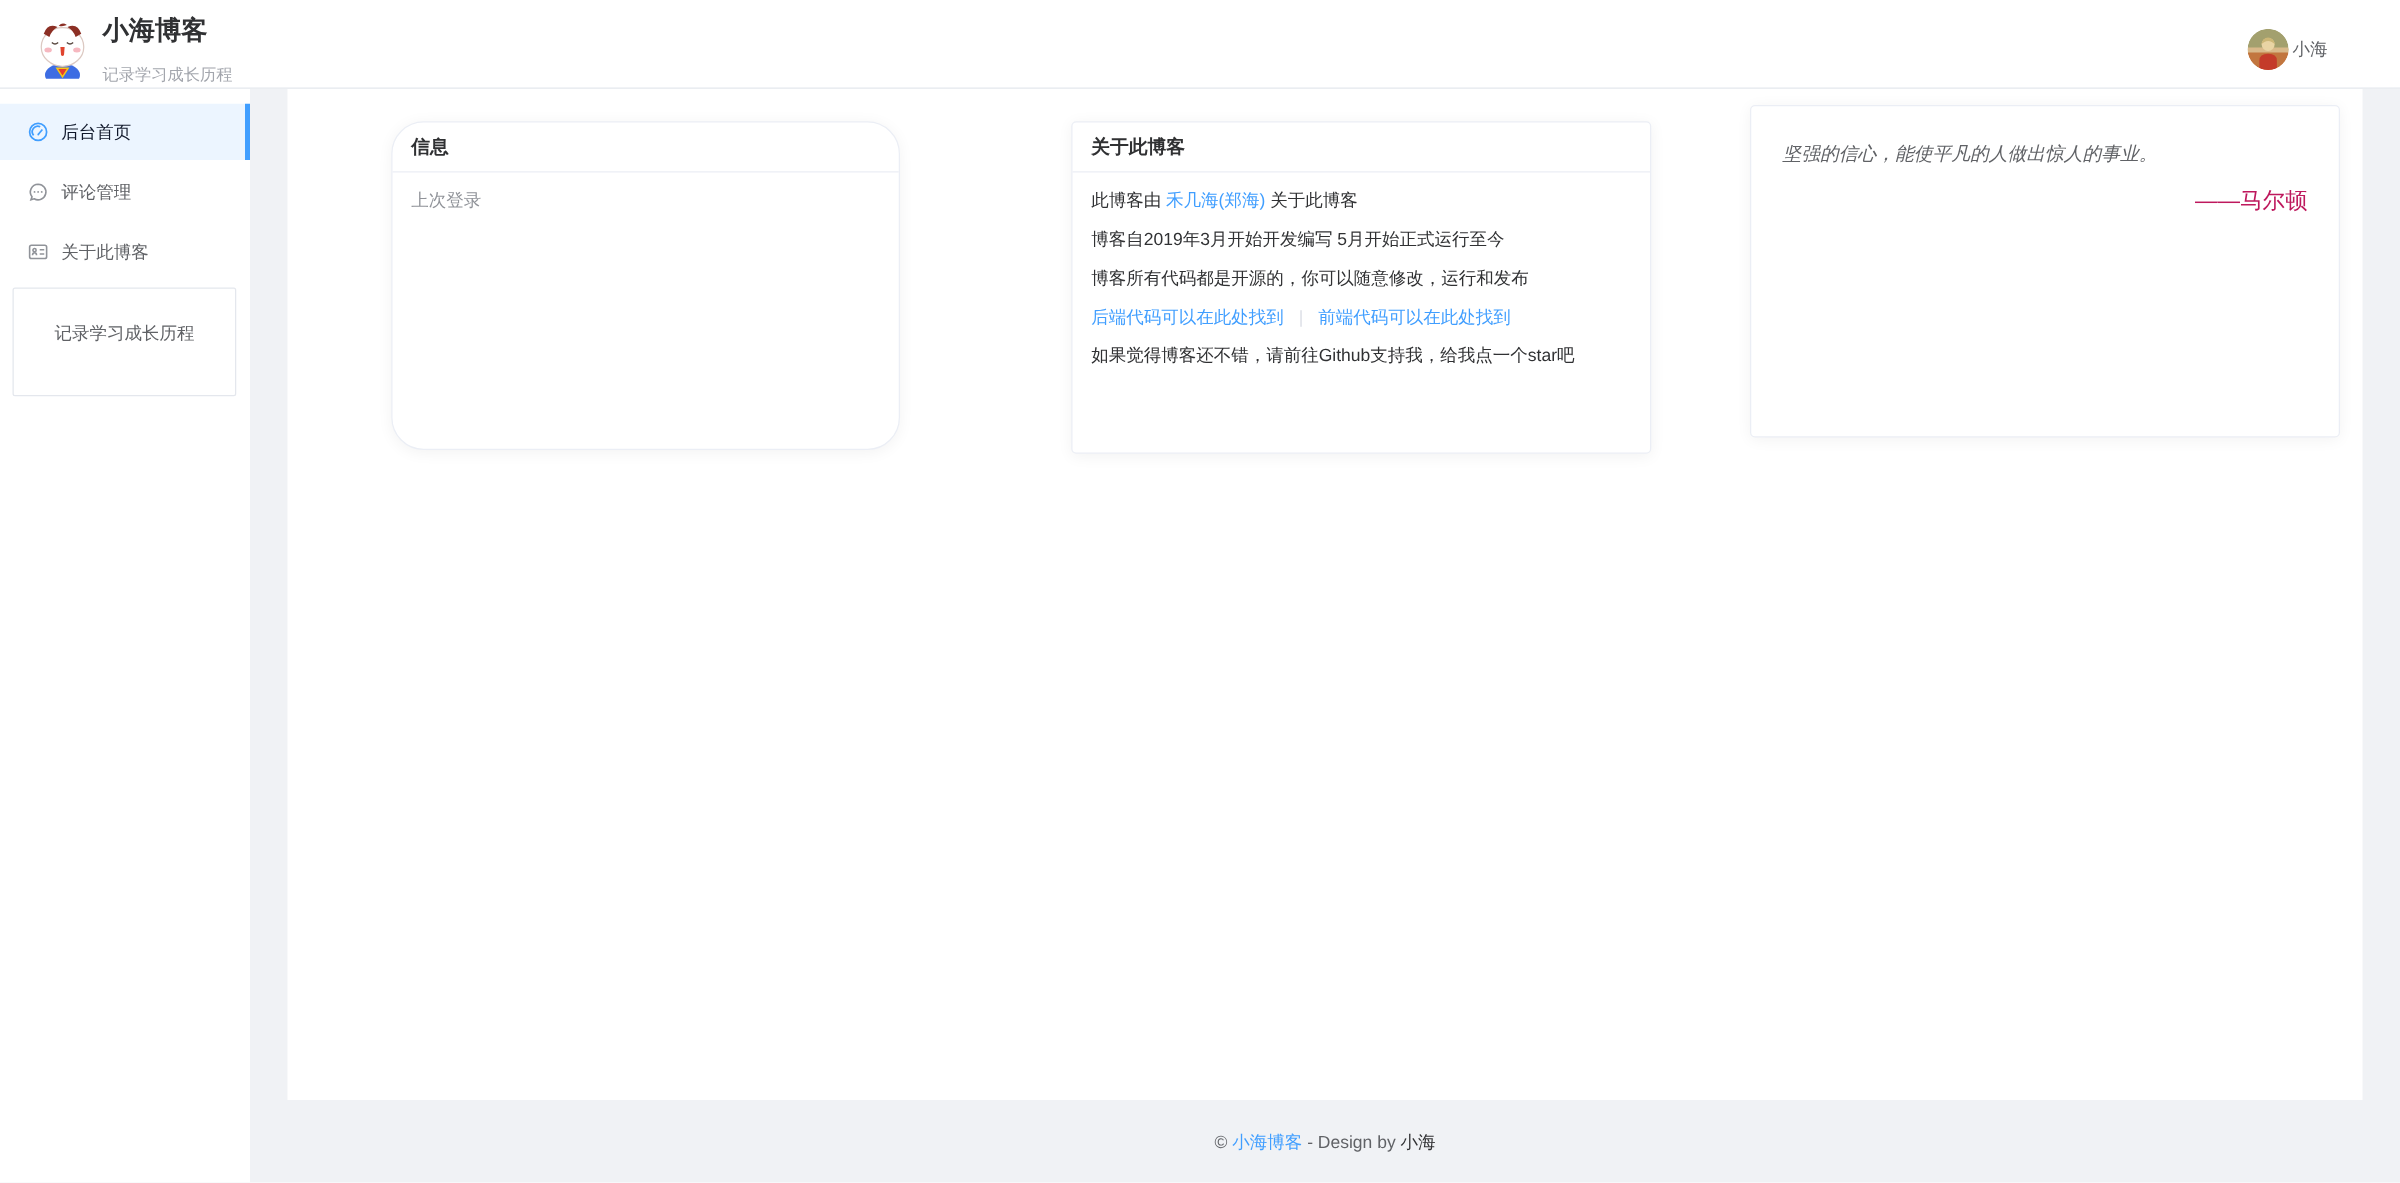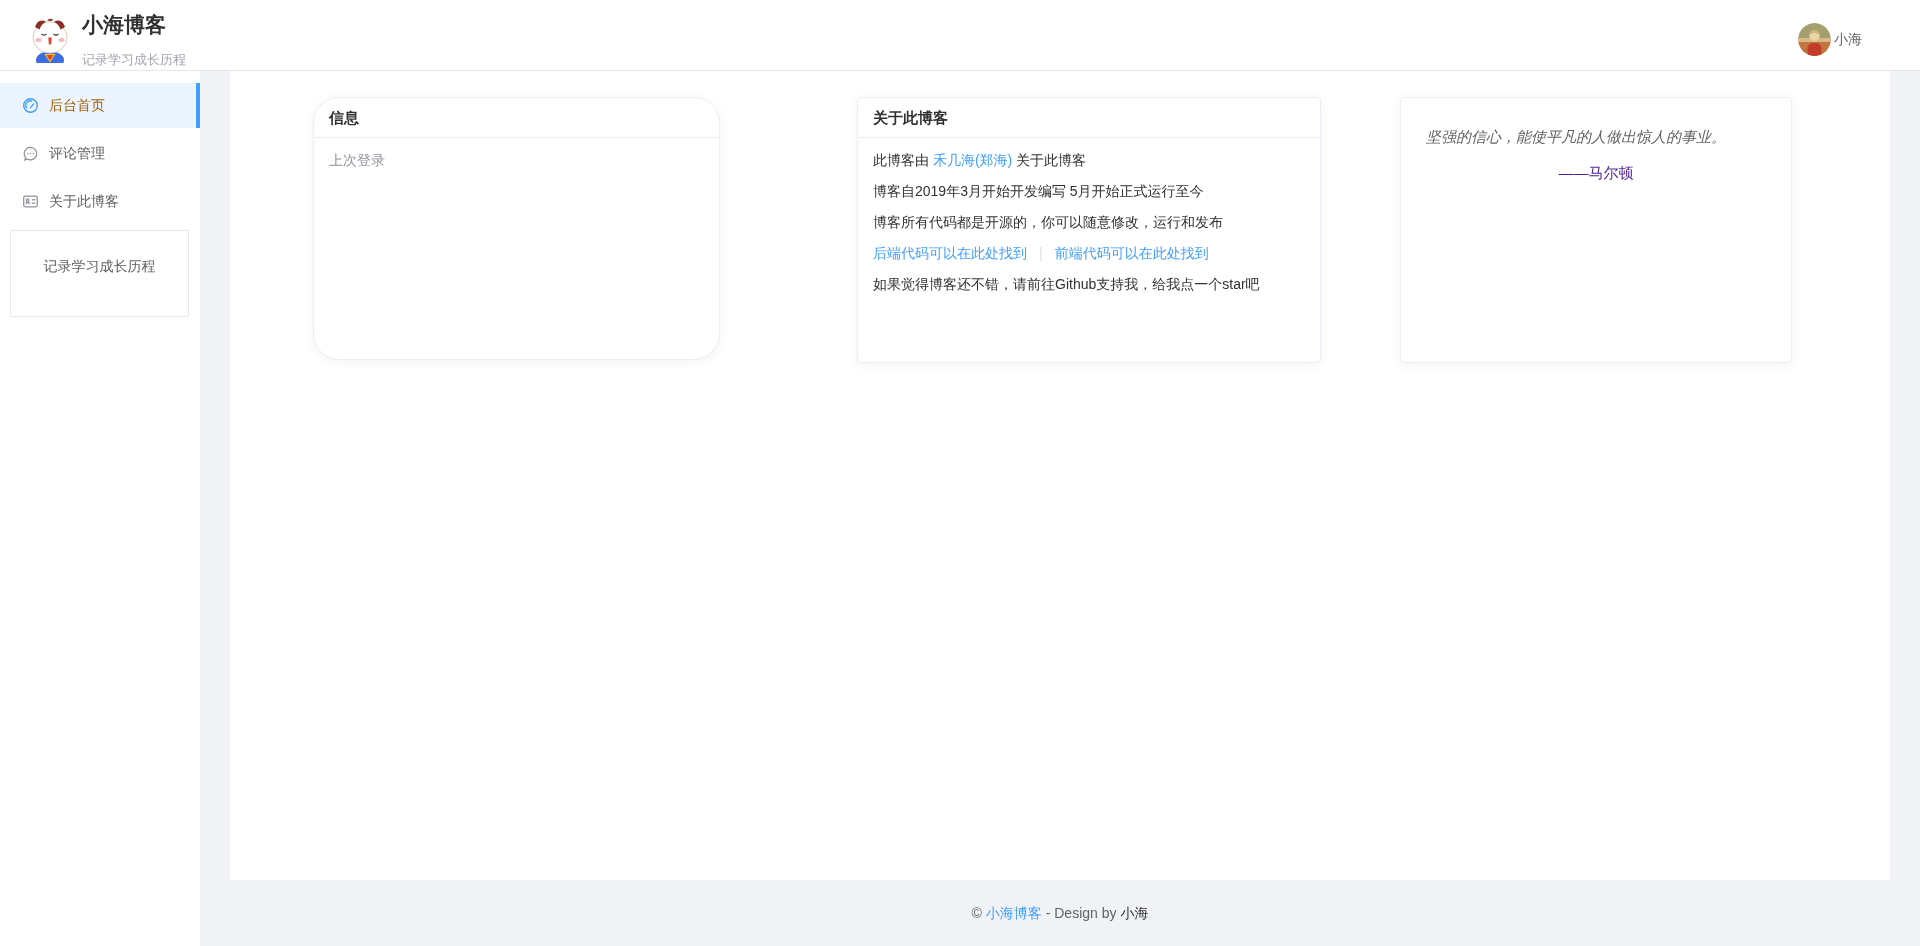--- a/index.html
+++ b/index.html
@@ -43,21 +43,21 @@
     height: 45px; margin-bottom: 3px;
     display: flex; align-items: center;
     padding-left: 22px;
     font-size: 14px; color: #606266;
     cursor: pointer;
   }
   .menu-item .mi-icon { width: 17px; height: 17px; margin-right: 10px; color: #909399; display: inline-flex; }
   .menu-item.active {
     background: #ecf5ff;
     border-right: 4px solid #409eff;
-    color: #a16207;
+    color: #0f172a;
   }
   .menu-item.active .mi-icon { color: #409eff; }
   .welcome-card {
     position: absolute; left: 10px; top: 159px;
     width: 179px; height: 87px;
     background: #fff;
     border: 1px solid #e4e7ed;
     border-radius: 2px;
     text-align: center;
     padding-top: 27px;
@@ -78,34 +78,34 @@
     box-shadow: 0 2px 12px rgba(0,0,0,0.05);
   }
   .card-header {
     height: 40px; line-height: 39px;
     padding: 0 15px;
     border-bottom: 1px solid #ebeef5;
     font-size: 15px; font-weight: 700; color: #303133;
   }
   .card-info  { left: 83px;   top: 26px; width: 407px; height: 263px; border-radius: 26px; }
   .card-about { left: 627px;  top: 26px; width: 464px; height: 266px; }
-  .card-quote { left: 1170px; top: 26px; width: 392px; height: 266px; }
+  .card-quote { left: 1170px; top: 13px; width: 472px; height: 266px; }
 
   .info-body { padding: 12px 15px; }
   .muted-label { font-size: 14px; color: #909399; line-height: 20px; }
   .login-time { font-size: 28px; color: #303133; line-height: 36px; margin-top: 12px; }
 
   .about-body { padding: 4px 15px 10px 15px; }
   .about-body p { margin: 5px 0; line-height: 26px; font-size: 14px; color: #303133; }
   .text-link { color: #409eff; text-decoration: none; cursor: pointer; }
   .link-divider { color: #dcdfe6; margin: 0 12px; }
 
   .quote-body { padding: 27px 25px; }
   .quote-text { font-style: italic; font-size: 15px; color: #606266; line-height: 24px; }
-  .quote-author { text-align: center; font-size: 15px; color: #4c1d95; line-height: 24px; margin-top: 12px; }
+  .quote-author { text-align: right; font-size: 18px; color: #be185d; line-height: 24px; margin-top: 12px; }
 
   
   .footer {
     position: absolute; left: 230px; top: 903px;
     width: 1660px; text-align: center;
     font-size: 14px; color: #606266; line-height: 20px;
   }
   .footer .site-link { color: #409eff; text-decoration: none; cursor: pointer; }
   .footer .footer-author { color: #303133; }
 </style>

